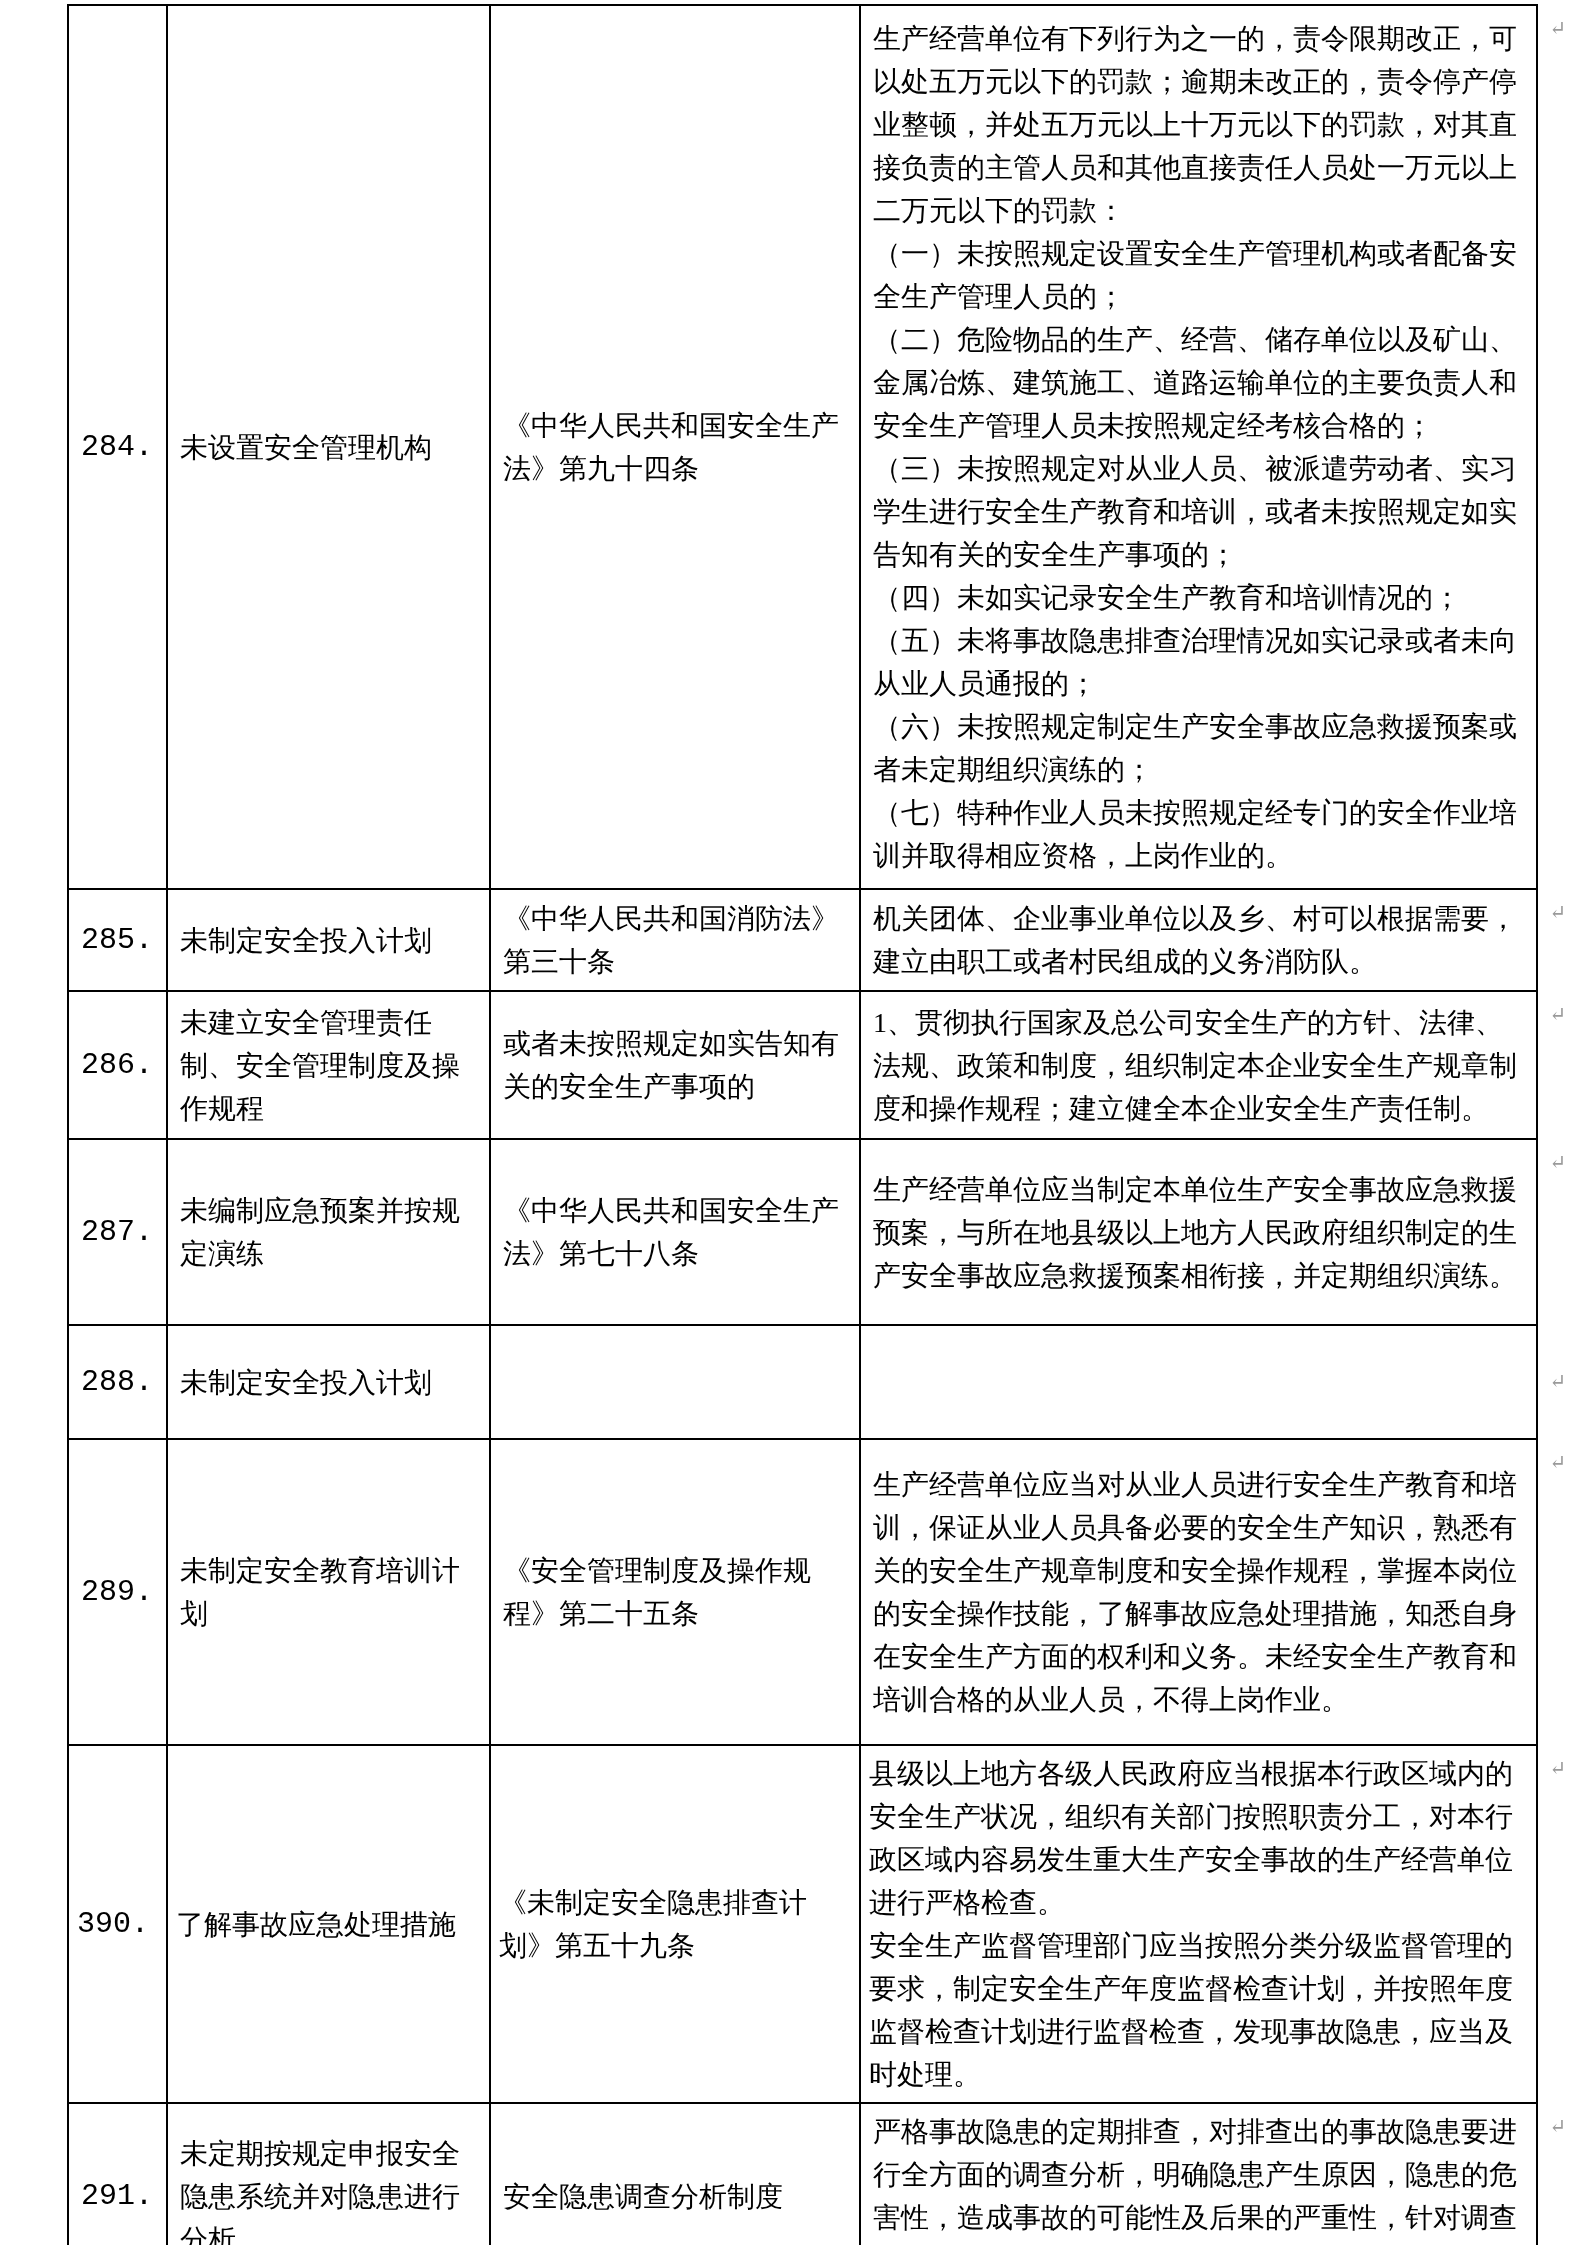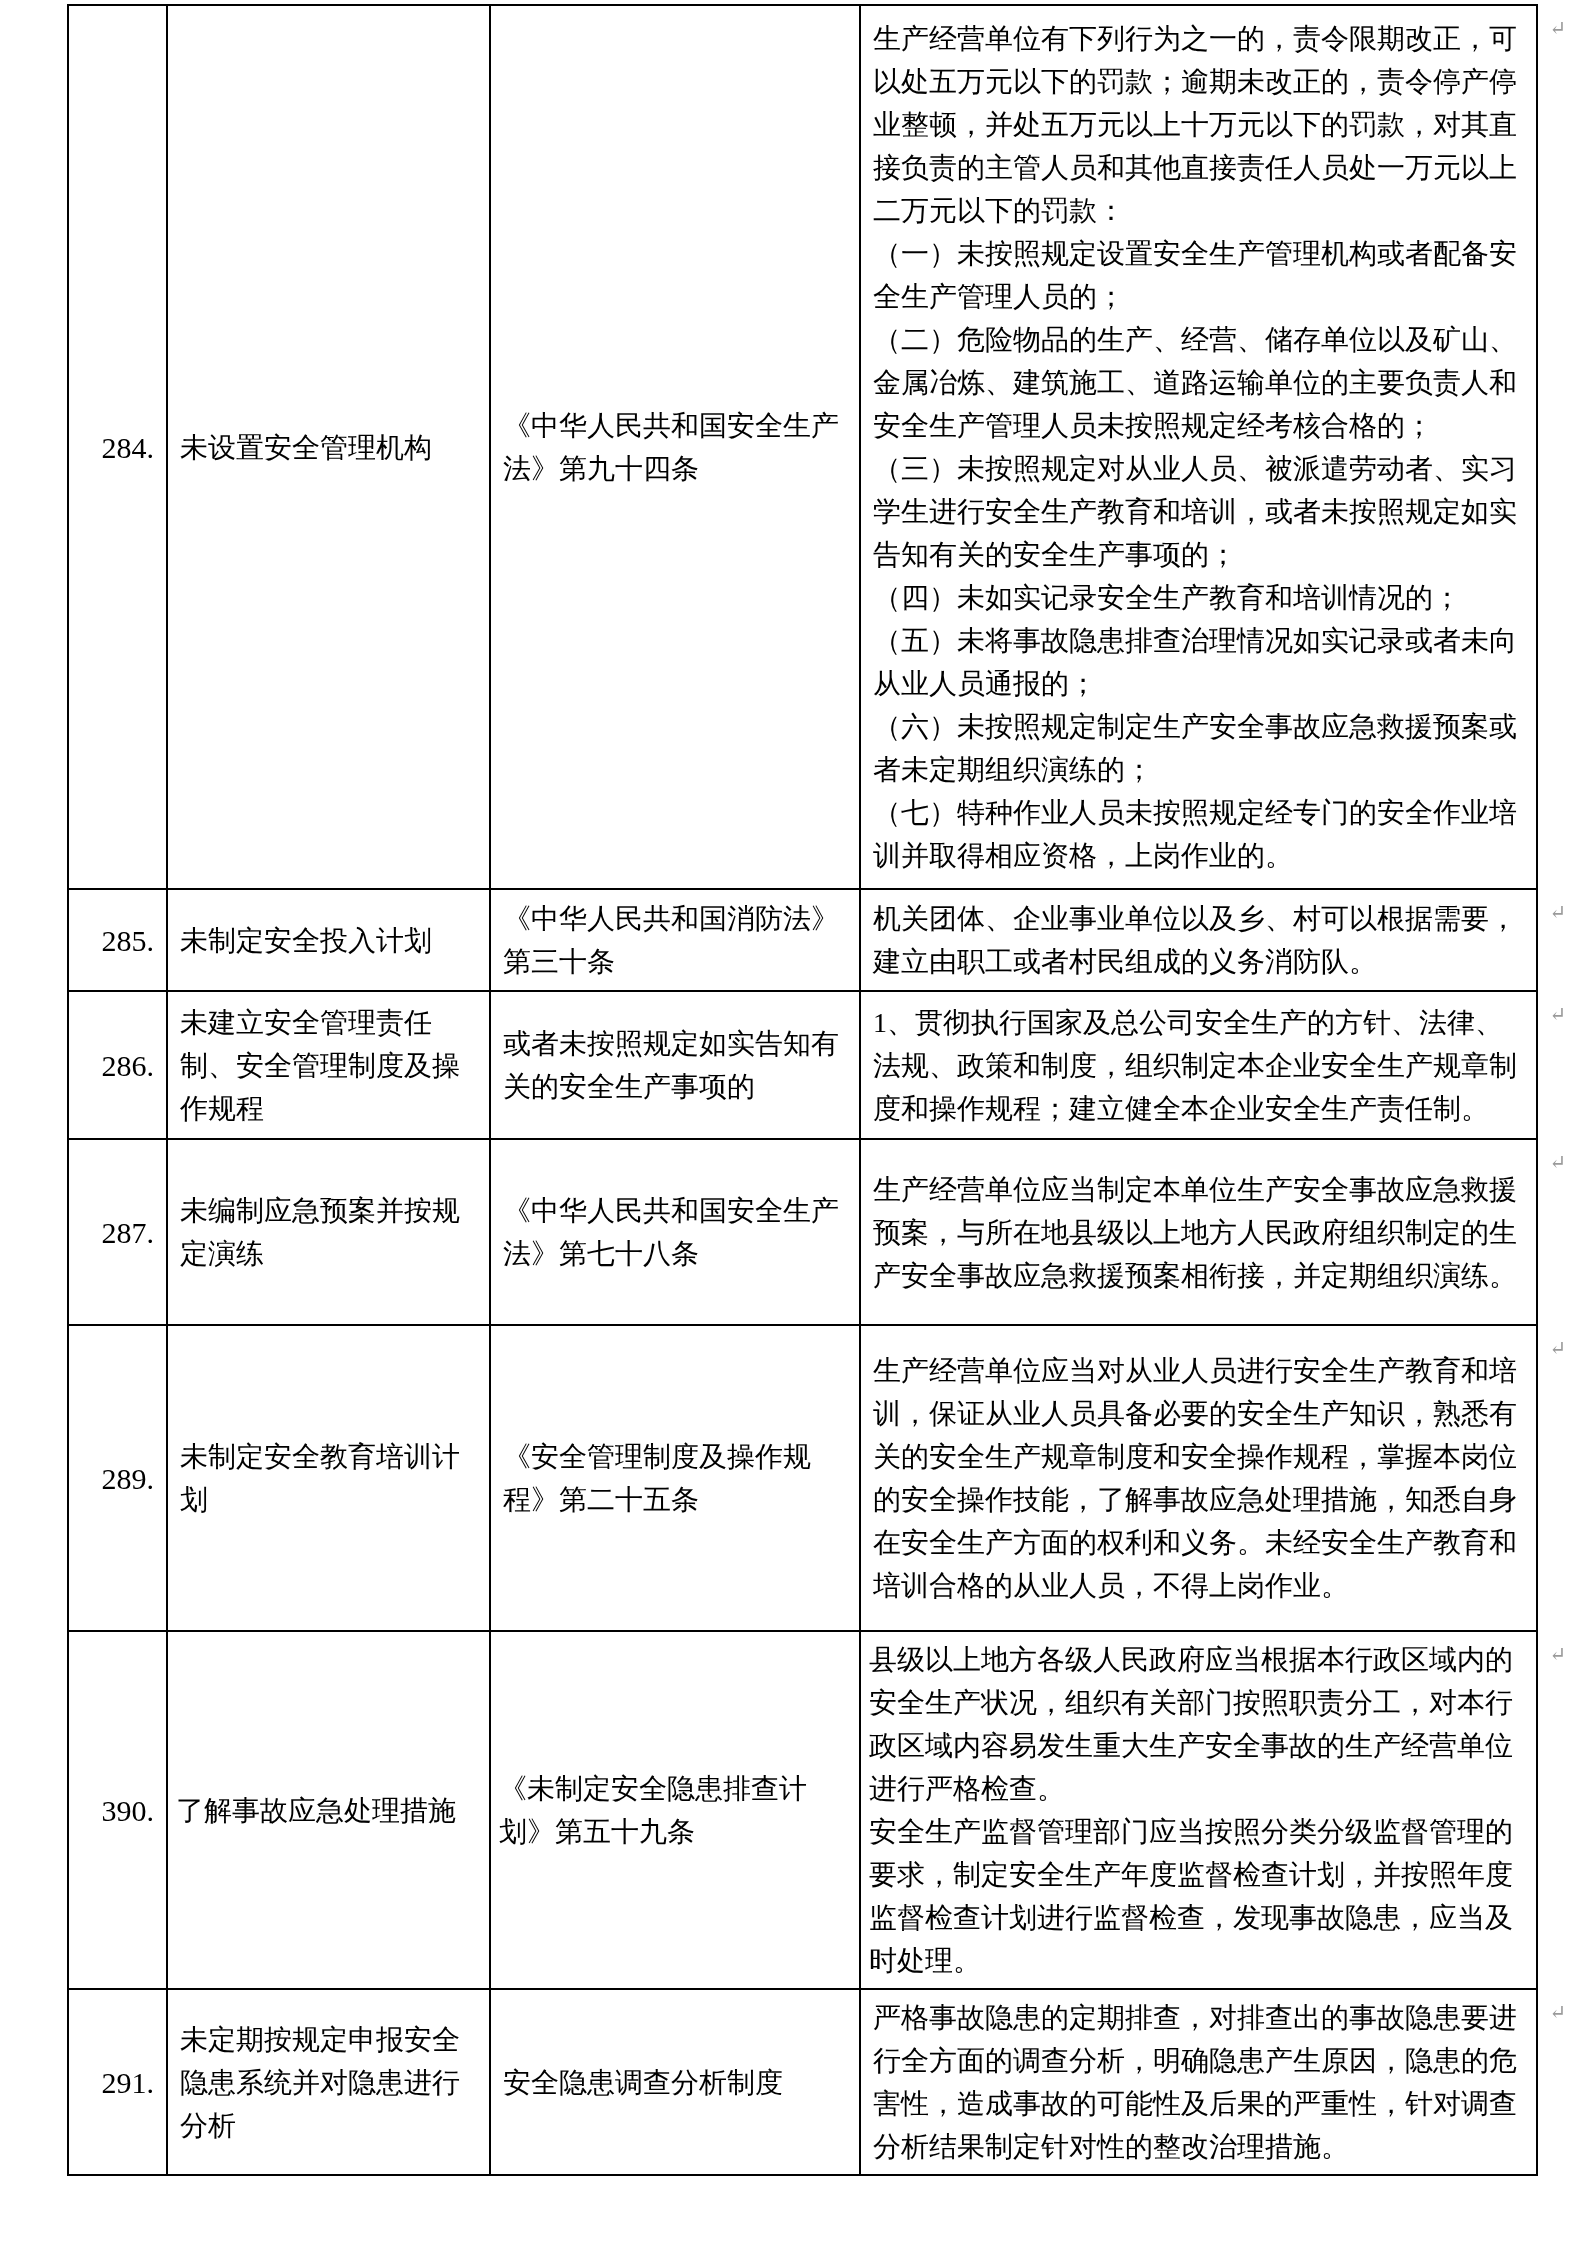--- a/index.html
+++ b/index.html
@@ -28,23 +28,23 @@
     border: 2px solid #000000;
     vertical-align: middle;
     padding: 6px 12px;
     font-size: 28px;
     line-height: 43px;
     color: #000000;
     word-break: normal;
     overflow-wrap: break-word;
   }
   td.no-cell {
-    text-align: right;
+    text-align: left;
     font-size: 30px;
-    font-family: Liberation Serif, serif;
+    font-family: Liberation Mono, monospace;
   }
   td.viol-cell, td.basis-cell { text-align: left; }
   td.detail-cell {
     text-align: left;
     white-space: pre-wrap;
     position: relative;
   }
   
   tr.r284 td { height: 870px; }
   tr.r285 td { height: 88px;  }
@@ -102,20 +102,26 @@
         <td class="viol-cell">未建立安全管理责任制、安全管理制度及操作规程</td>
         <td class="basis-cell">或者未按照规定如实告知有关的安全生产事项的</td>
         <td class="detail-cell"><span>1、贯彻执行国家及总公司安全生产的方针、法律、法规、政策和制度，组织制定本企业安全生产规章制度和操作规程；建立健全本企业安全生产责任制。</span><span class="pmark">↵</span></td>
       </tr>
       <tr class="r287">
         <td class="no-cell">287.</td>
         <td class="viol-cell">未编制应急预案并按规定演练</td>
         <td class="basis-cell">《中华人民共和国安全生产法》第七十八条</td>
         <td class="detail-cell"><span>生产经营单位应当制定本单位生产安全事故应急救援预案，与所在地县级以上地方人民政府组织制定的生产安全事故应急救援预案相衔接，并定期组织演练。</span><span class="pmark">↵</span></td>
       </tr>
+      <tr class="r288">
+        <td class="no-cell">288.</td>
+        <td class="viol-cell">未制定安全投入计划</td>
+        <td class="basis-cell"></td>
+        <td class="detail-cell"><span></span><span class="pmark">↵</span></td>
+      </tr>
       <tr class="r289">
         <td class="no-cell">289.</td>
         <td class="viol-cell">未制定安全教育培训计划</td>
         <td class="basis-cell">《安全管理制度及操作规程》第二十五条</td>
         <td class="detail-cell"><span>生产经营单位应当对从业人员进行安全生产教育和培训，保证从业人员具备必要的安全生产知识，熟悉有关的安全生产规章制度和安全操作规程，掌握本岗位的安全操作技能，了解事故应急处理措施，知悉自身在安全生产方面的权利和义务。未经安全生产教育和培训合格的从业人员，不得上岗作业。</span><span class="pmark">↵</span></td>
       </tr>
       <tr class="r290">
         <td class="no-cell">390.</td>
         <td class="viol-cell">了解事故应急处理措施</td>
         <td class="basis-cell">《未制定安全隐患排查计划》第五十九条</td>

